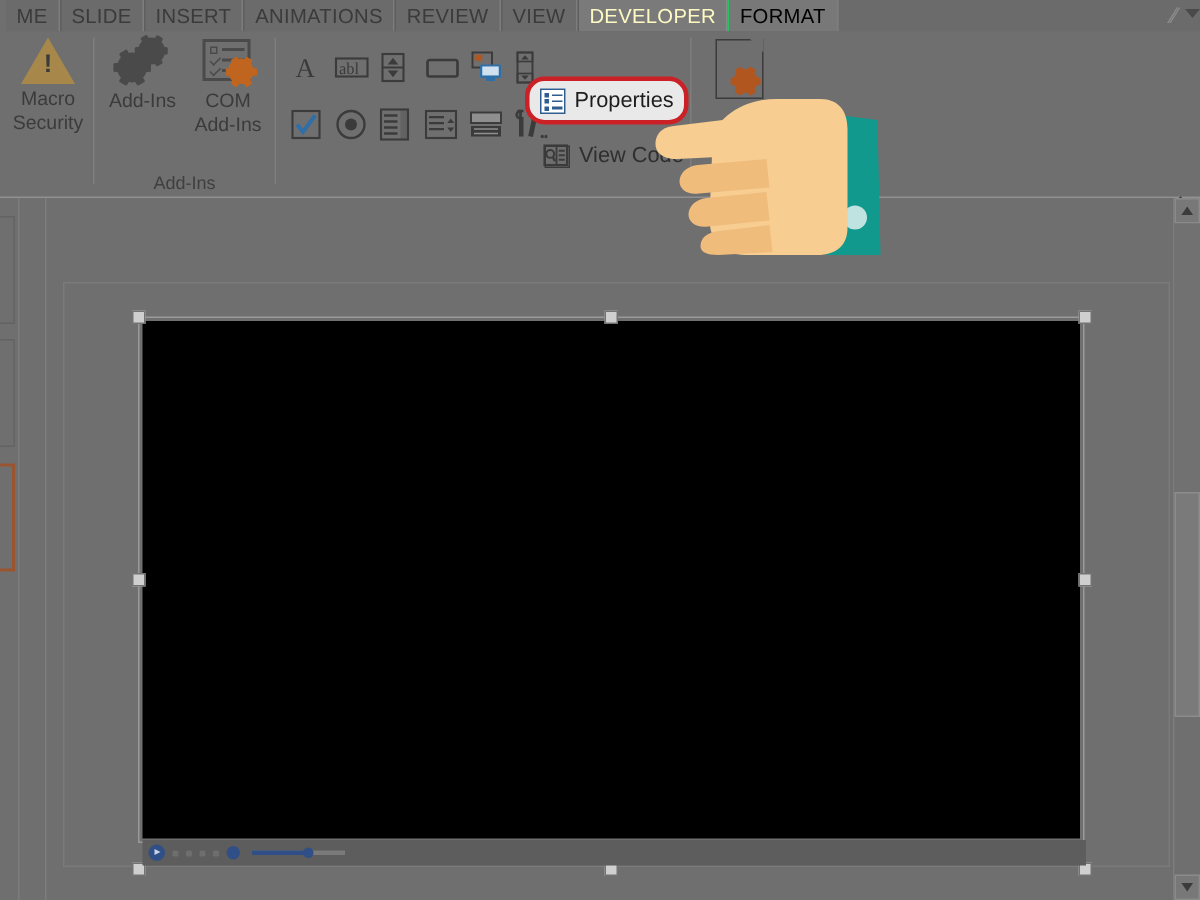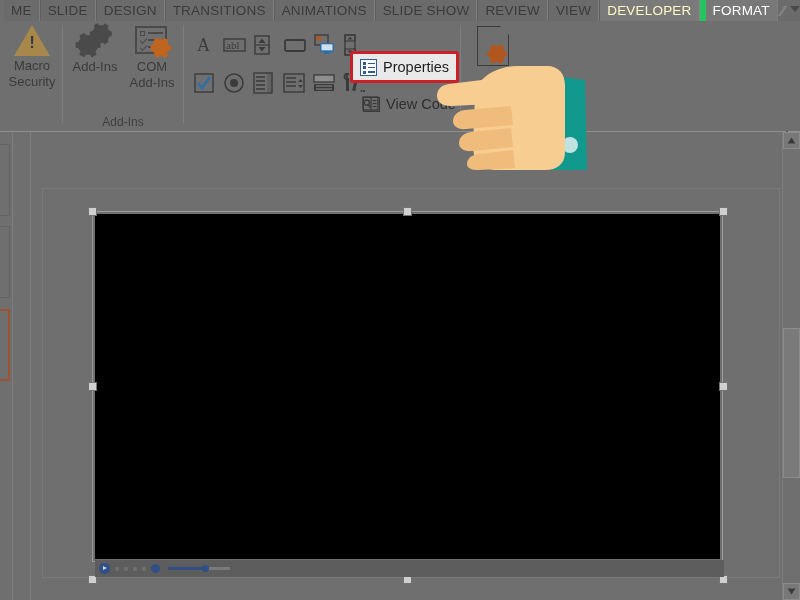--- a/index.html
+++ b/index.html
@@ -36,22 +36,22 @@
     box-sizing:border-box;
   }
   .tab:first-child{border-left:none;}
   .tab.active{
     color:#fef9c3;
     background:#7a7a7a;
     border-right:1px solid #8a8a8a;
   }
   .tab.ctx{
     background:#787878;
-    color:#ffffff;
-    border-left:6px solid #22c55e;
+    color:#000000;
+    border-left:1px solid #22c55e;
   }
   .tabstrip-right{
     margin-left:auto;display:flex;align-items:center;height:21px;gap:6px;padding-right:4px;
   }
   .slash{
     color:#8b8b8b;font-size:15px;line-height:21px;letter-spacing:-1px;
   }
   .chev-down{
     width:0;height:0;border-left:5px solid transparent;border-right:5px solid transparent;
     border-top:6px solid #4a4a4a;margin-bottom:4px;
@@ -127,21 +127,21 @@
 
   
   .pbtn{
     position:absolute;display:flex;align-items:center;gap:6px;
     height:26px;padding:0 7px;box-sizing:border-box;
     font-size:14.5px;color:#2f2f2f;white-space:nowrap;
   }
   .pbtn.highlight{
     background:#e9e9e9;
     border:3px solid #cc2027;
-    border-radius:3px;
+    border-radius:13px;
     color:#1d1d1d;
     height:32px;
   }
   .prop-ic{
     width:17px;height:17px;border:1.6px solid #2f5d8f;box-sizing:border-box;position:relative;background:#fff;
   }
   .prop-ic i{position:absolute;background:#2f5d8f;}
   .code-ic{
     width:17px;height:15px;border:1.6px solid #3b3b3b;box-sizing:border-box;position:relative;background:transparent;
   }
@@ -236,24 +236,22 @@
   .hand{position:absolute;left:435px;top:40px;width:170px;height:130px;}
 </style>
 </head>
 <body>
 
 <div class="app">
 
   <div class="tabstrip">
     <div class="tab">ME</div>
     <div class="tab">SLIDE</div>
-    <div class="tab">DESIGN</div>
-    <div class="tab">TRANSITIONS</div>
+    <div class="tab">INSERT</div>
     <div class="tab">ANIMATIONS</div>
-    <div class="tab">SLIDE SHOW</div>
     <div class="tab">REVIEW</div>
     <div class="tab">VIEW</div>
     <div class="tab active">DEVELOPER</div>
     <div class="tab ctx">FORMAT</div>
     <div class="tabstrip-right">
       <span class="slash">⁄⁄</span>
       <span class="chev-down"></span>
 
     </div>
   </div>

